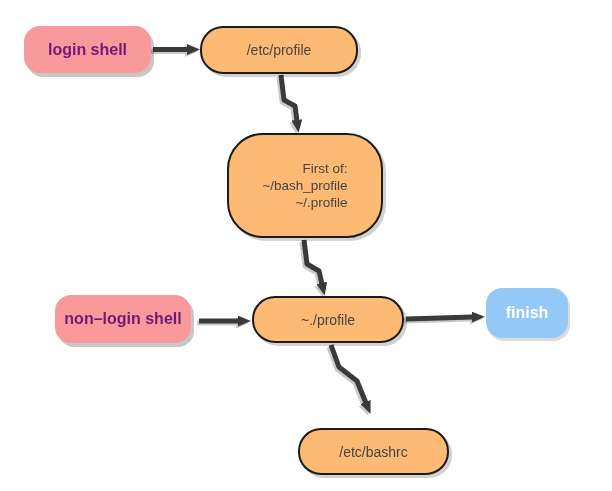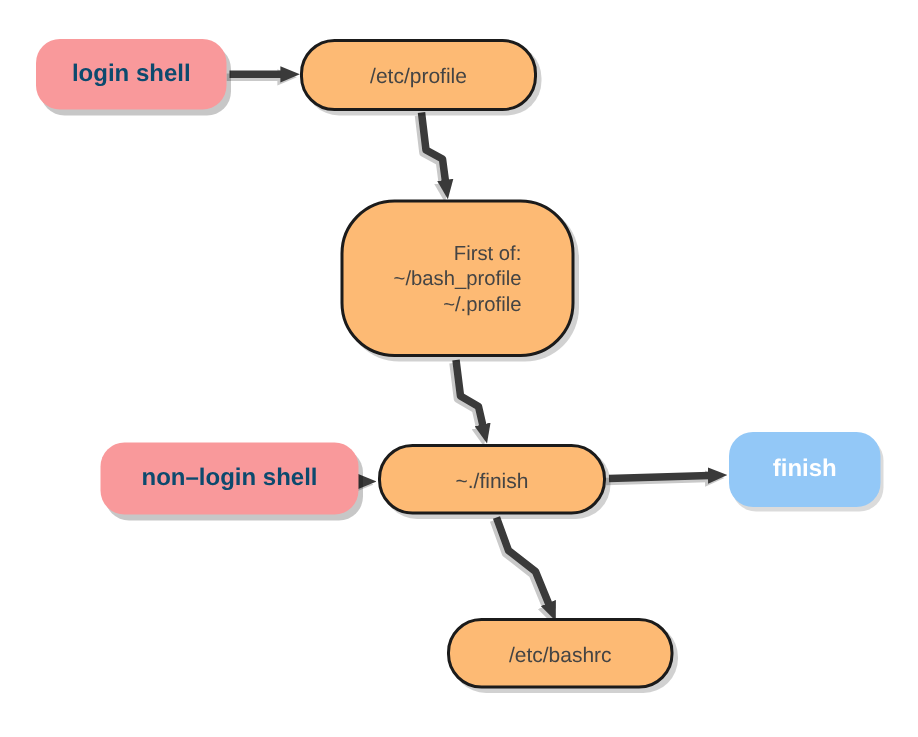--- a/index.html
+++ b/index.html
@@ -29,21 +29,21 @@
     position: absolute;
     z-index: 2;
     display: flex;
     align-items: center;
     justify-content: center;
     text-align: center;
     box-sizing: border-box;
   }
   .node.pink {
     background: #F9999B;
-    color: #0c4a6e;
+    color: #701a75;
     font-weight: bold;
     font-size: 16px;
     border-radius: 16px;
     box-shadow: 3px 4px 0 rgba(0,0,0,0.22);
   }
   .node.blue {
     background: #93C8F7;
     color: #ffffff;
     font-weight: 600;
     font-size: 16px;
@@ -55,24 +55,24 @@
     color: #444444;
     font-size: 14px;
     border: 2.2px solid #1b1b1b;
     border-radius: 23px;
     box-shadow: 3px 3px 0 rgba(0,0,0,0.18);
   }
   #node-login      { left: 24px;  top: 26px;  width: 127px; height: 47px; }
   #node-profile    { left: 200px; top: 26px;  width: 158px; height: 48px; }
   #node-firstof    { left: 227px; top: 133px; width: 156px; height: 105px; border-radius: 36px; }
   #node-firstof .multiline { line-height: 17px; font-size: 13.5px; text-align: right; }
-  #node-nonlogin   { left: 55px;  top: 295px; width: 172px; height: 48px; margin-left: 12px; }
+  #node-nonlogin   { left: 55px;  top: 295px; width: 136px; height: 48px; }
   #node-bashrc     { left: 252px; top: 296px; width: 152px; height: 47px; }
-  #node-finish     { left: 486px; top: 288px; width: 101px; height: 50px; }
-  #node-etcbashrc  { left: 298px; top: 412px; width: 151px; height: 47px; justify-content: center; }
+  #node-finish     { left: 486px; top: 288px; width: 82px; height: 50px; }
+  #node-etcbashrc  { left: 298px; top: 428px; width: 151px; height: 47px; justify-content: center; }
   .watermark {
     position: absolute;
     right: 4px;
     bottom: 8px;
     z-index: 3;
     font-size: 15px;
     font-weight: bold;
     letter-spacing: 0.5px;
     color: rgba(255,255,255,0.95);
     text-shadow:
@@ -116,21 +116,21 @@
       <div>~/bash_profile</div>
       <div>~/.profile</div>
     </div>
   </div>
 
   <div class="node pink" id="node-nonlogin">
     <span>non–login shell</span>
   </div>
 
   <div class="node white" id="node-bashrc">
-    <span>~./finish</span>
+    <span>~./profile</span>
   </div>
 
   <div class="node blue" id="node-finish">
     <span>finish</span>
   </div>
 
   <div class="node white" id="node-etcbashrc">
     <span>/etc/bashrc</span>
   </div>
 

